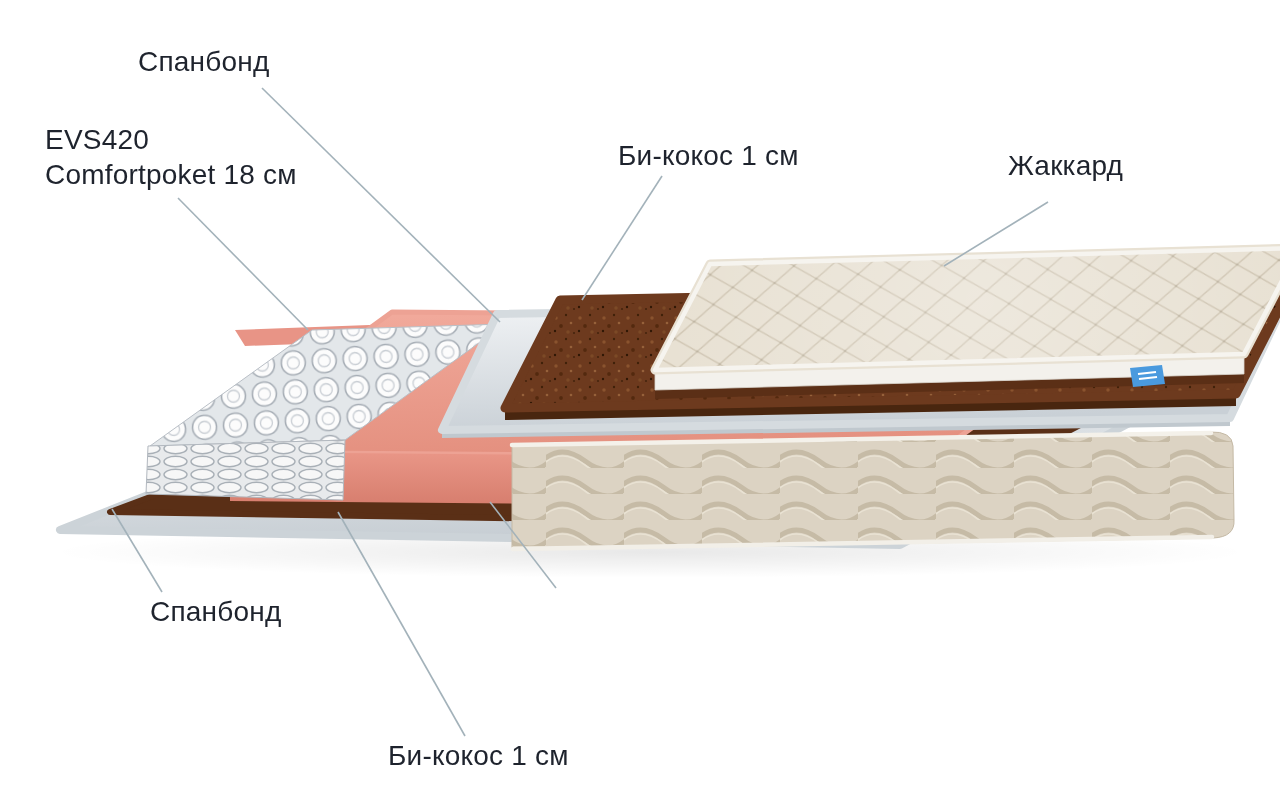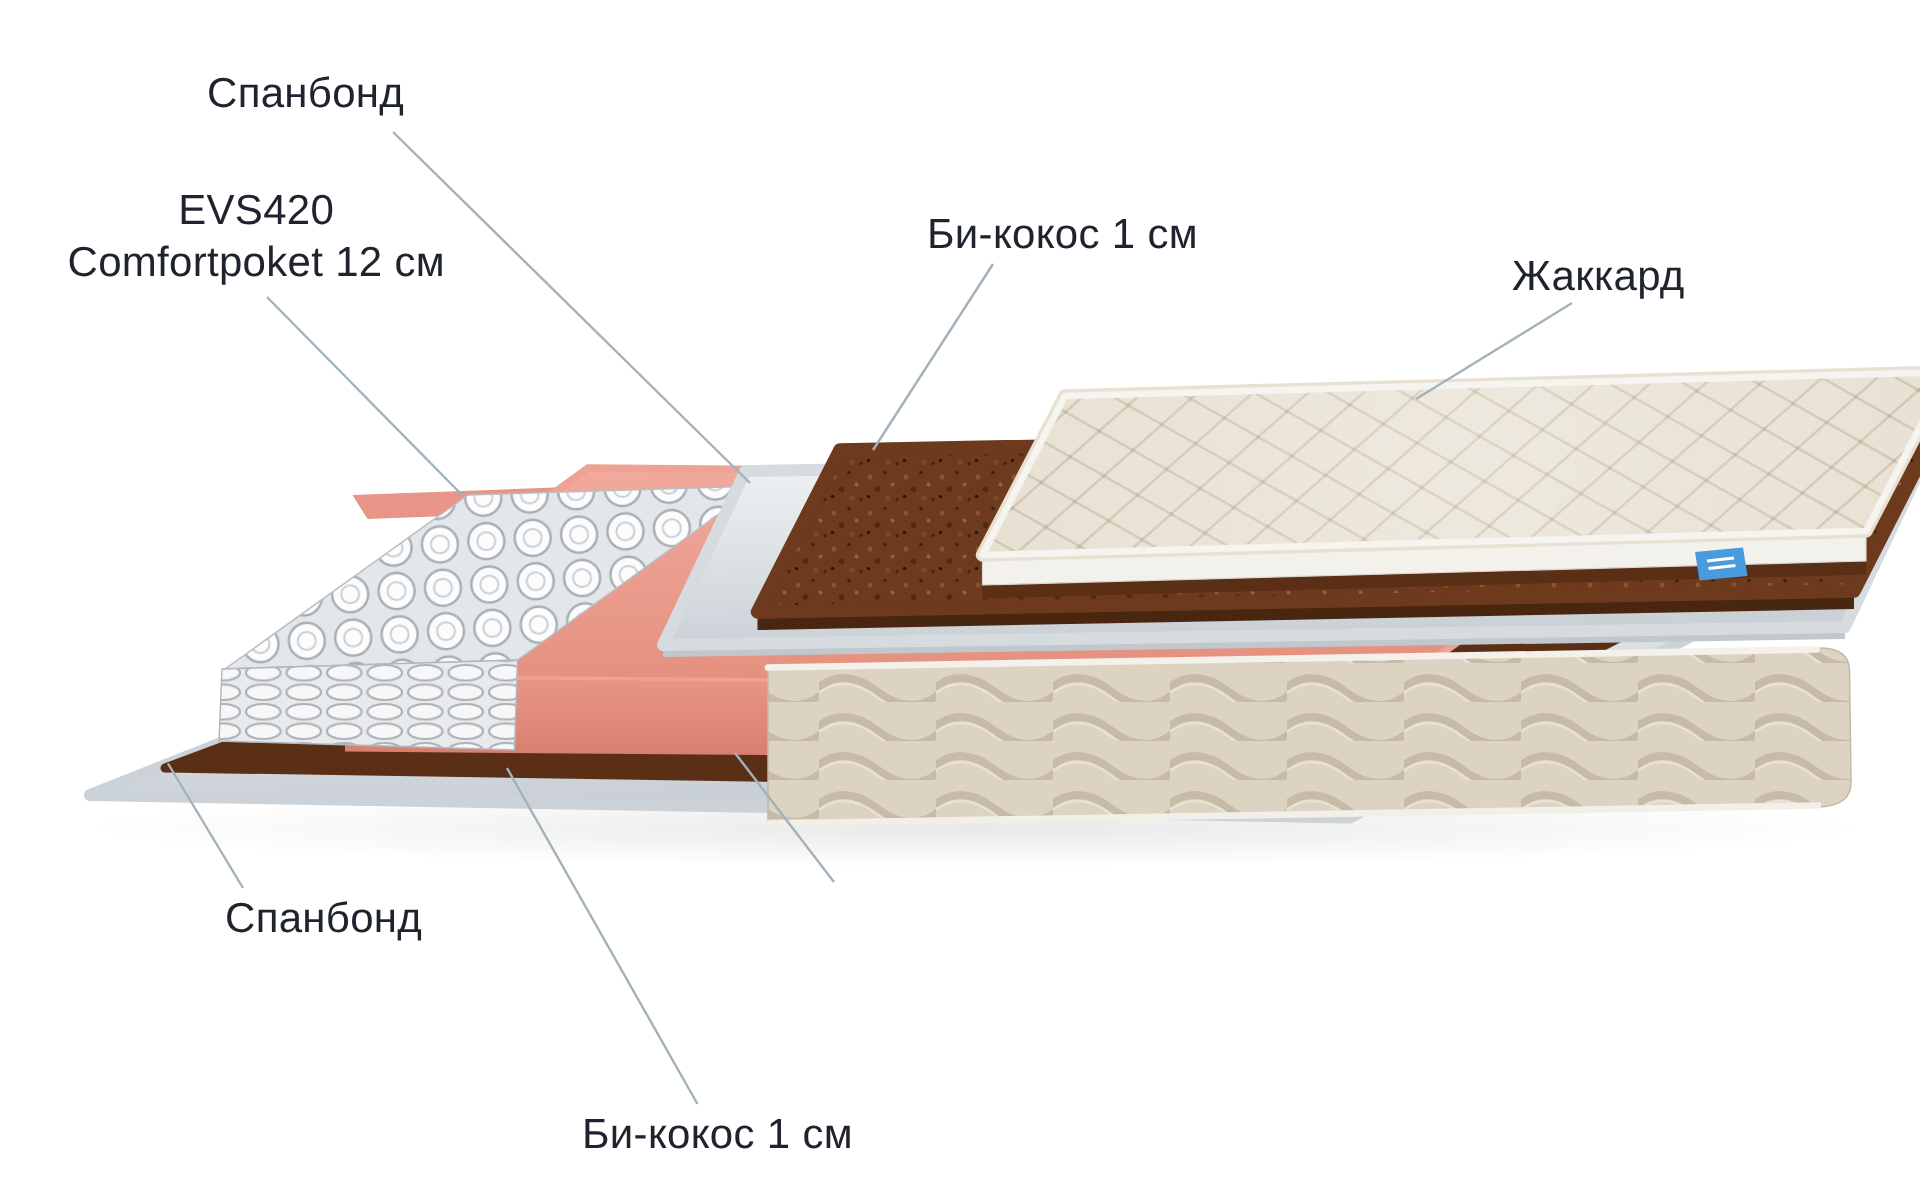--- a/index.html
+++ b/index.html
@@ -2,21 +2,20 @@
 <html><head>
 <meta charset="utf-8">
 <style>
   html,body{margin:0;padding:0;background:#fff;}
   .canvas{
     position:relative;
     width:1280px;height:800px;
     background:#ffffff;
     overflow:hidden;
     font-family:"Liberation Sans", sans-serif;
-    text-align:center;
   }
   .artwork{position:absolute;left:0;top:0;}
   .label{
     position:absolute;
     font-size:28px;
     line-height:1.25;
     color:#1e232d;
     letter-spacing:.2px;
     white-space:nowrap;
   }
@@ -144,25 +143,25 @@
       <line x1="162" y1="592" x2="112" y2="509"></line>
       <line x1="556" y1="588" x2="490" y2="502"></line>
       <line x1="465" y1="736" x2="338" y2="512"></line>
     </g>
   </svg>
 
   <div class="label" style="left:138px; top:44px;">Спанбонд</div>
 
   <div class="label" style="left:45px; top:122px;">
     <span>EVS420</span>
-    <span class="line2">Comfortpoket 12 см</span>
+    <span class="line2">Comfortpoket 18 см</span>
   </div>
 
   <div class="label" style="left:618px; top:138px;">Би-кокос 1 см</div>
 
-  <div class="label" style="left:1008px; top:166px;">Жаккард</div>
+  <div class="label" style="left:1008px; top:148px;">Жаккард</div>
 
   <div class="label" style="left:150px; top:594px;">Спанбонд</div>
 
 
   <div class="label" style="left:388px; top:738px;">Би-кокос 1 см</div>
 
 </div>
 
 </body></html>

